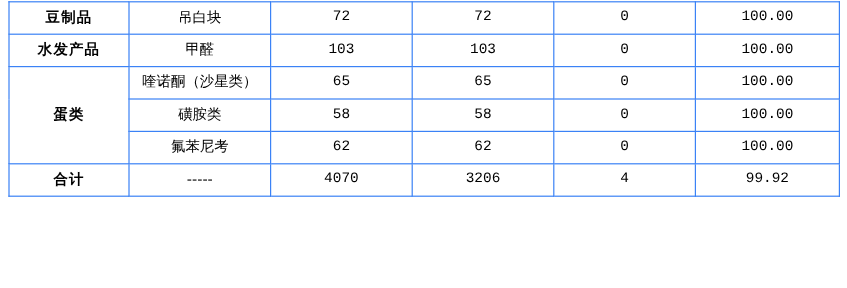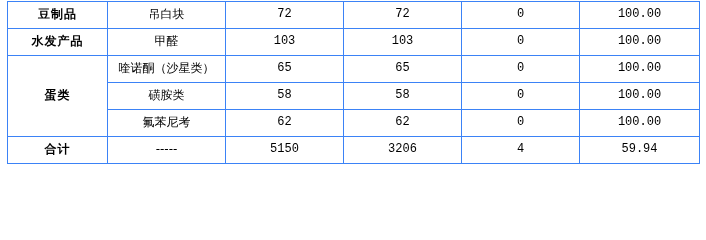--- a/index.html
+++ b/index.html
@@ -109,20 +109,20 @@
       <tr>
         <td class="item">氟苯尼考</td>
         <td class="num">62</td>
         <td class="num">62</td>
         <td class="num">0</td>
         <td class="num">100.00</td>
       </tr>
       <tr>
         <td class="cat">合计</td>
         <td class="dash">-----</td>
-        <td class="num">5150</td>
+        <td class="num">4070</td>
         <td class="num">3206</td>
         <td class="num">4</td>
-        <td class="num">59.94</td>
+        <td class="num">99.92</td>
       </tr>
     </tbody>
   </table>
 </div>
 
 </body></html>

